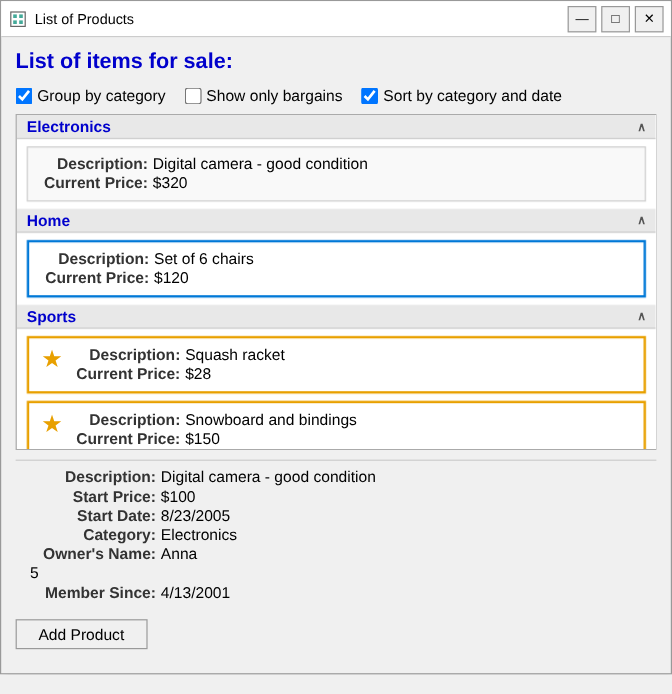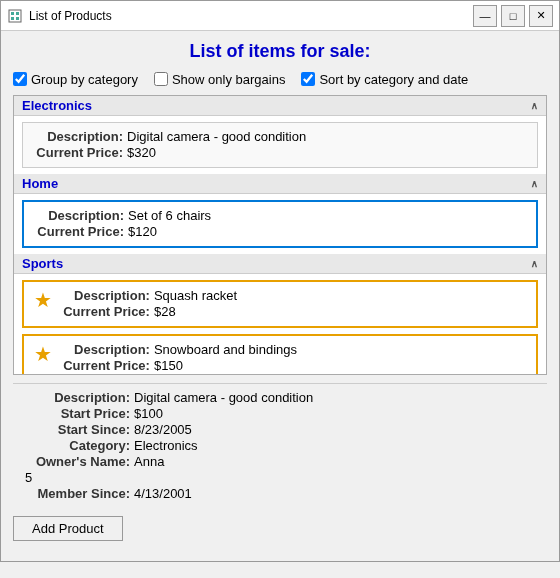--- a/index.html
+++ b/index.html
@@ -54,32 +54,31 @@
       justify-content: center;
     }
     .content {
       padding: 10px 12px;
     }
     .page-heading {
       color: #0000cc;
       font-size: 18px;
       font-weight: bold;
       margin-bottom: 10px;
-      text-align: center;
     }
     .toolbar {
       display: flex;
       align-items: center;
       gap: 16px;
       margin-bottom: 8px;
       flex-wrap: wrap;
     }
     .checkbox-label {
       display: flex;
-      align-items: flex-start;
+      align-items: center;
       gap: 4px;
       cursor: pointer;
       font-size: 13px;
     }
     .checkbox-label input[type="checkbox"] {
       width: 14px;
       height: 14px;
       cursor: pointer;
     }
     .list-area {
@@ -291,21 +290,21 @@
     <div class="detail-panel">
       <div class="detail-row">
         <span class="detail-label">Description:</span>
         <span class="detail-value">Digital camera - good condition</span>
       </div>
       <div class="detail-row">
         <span class="detail-label">Start Price:</span>
         <span class="detail-value">$100</span>
       </div>
       <div class="detail-row">
-        <span class="detail-label">Start Since:</span>
+        <span class="detail-label">Start Date:</span>
         <span class="detail-value">8/23/2005</span>
       </div>
       <div class="detail-row">
         <span class="detail-label">Category:</span>
         <span class="detail-value">Electronics</span>
       </div>
       <div class="detail-row">
         <span class="detail-label">Owner's Name:</span>
         <span class="detail-value">Anna</span>
       </div>

